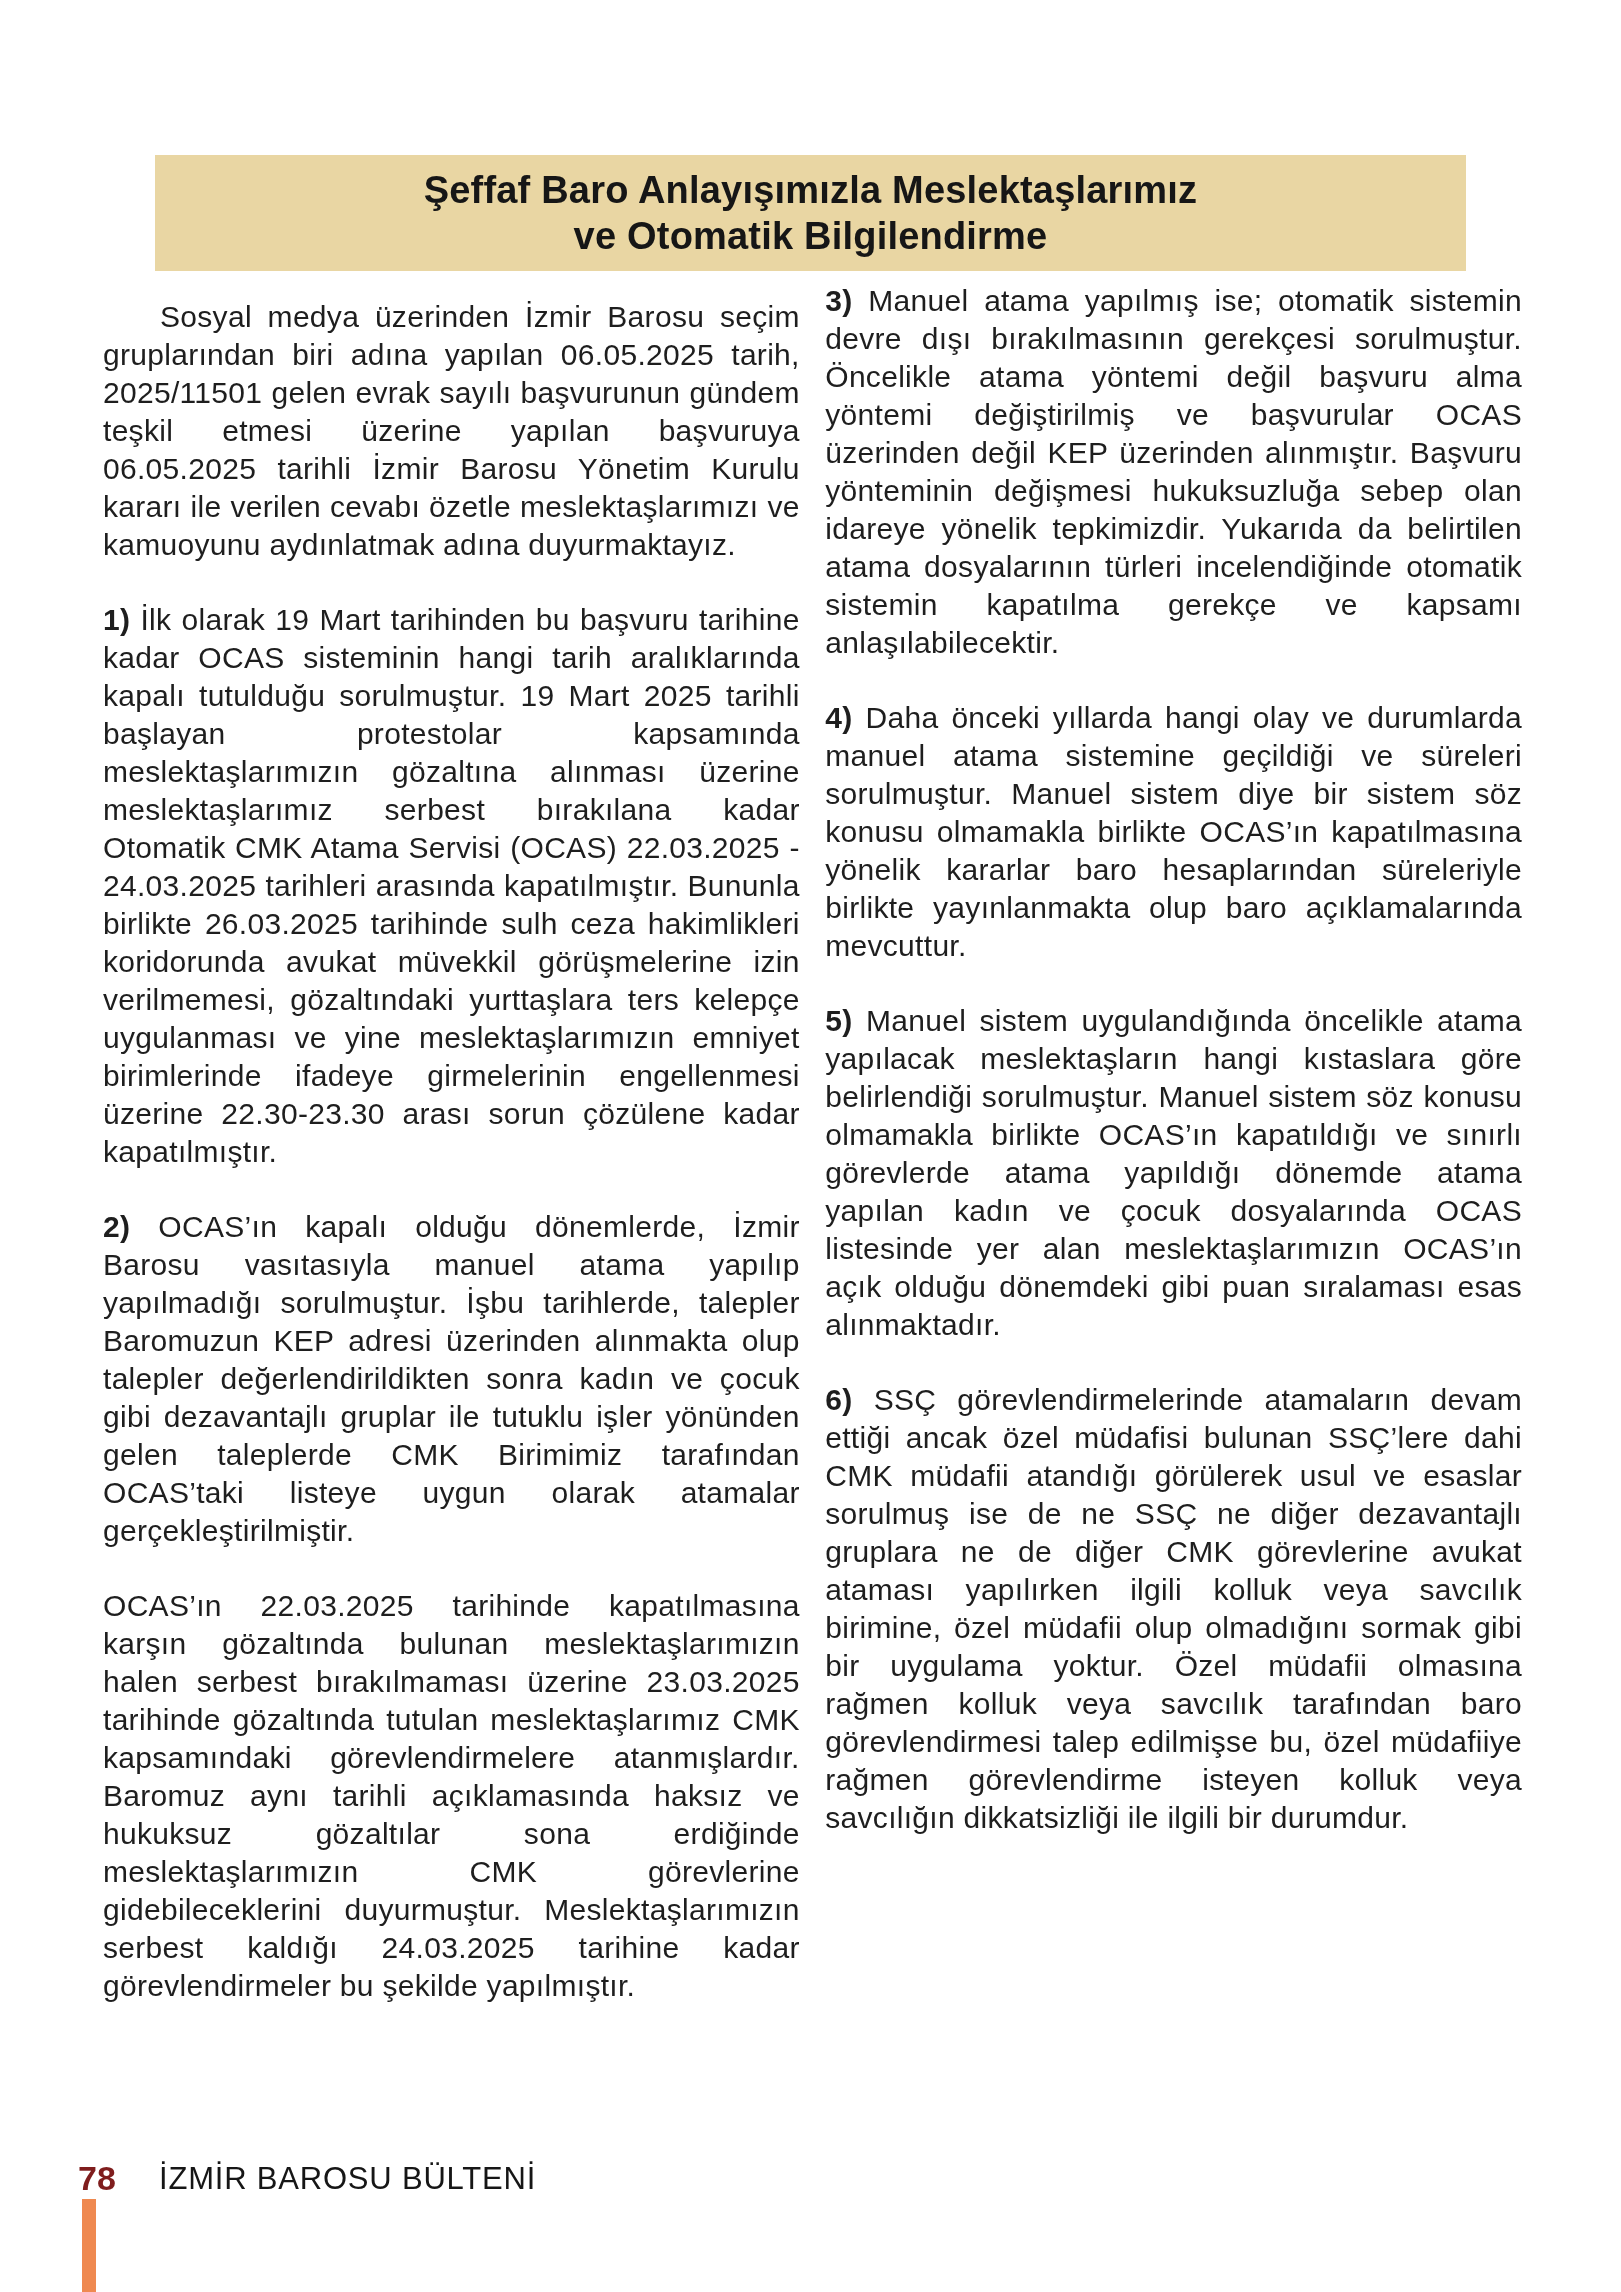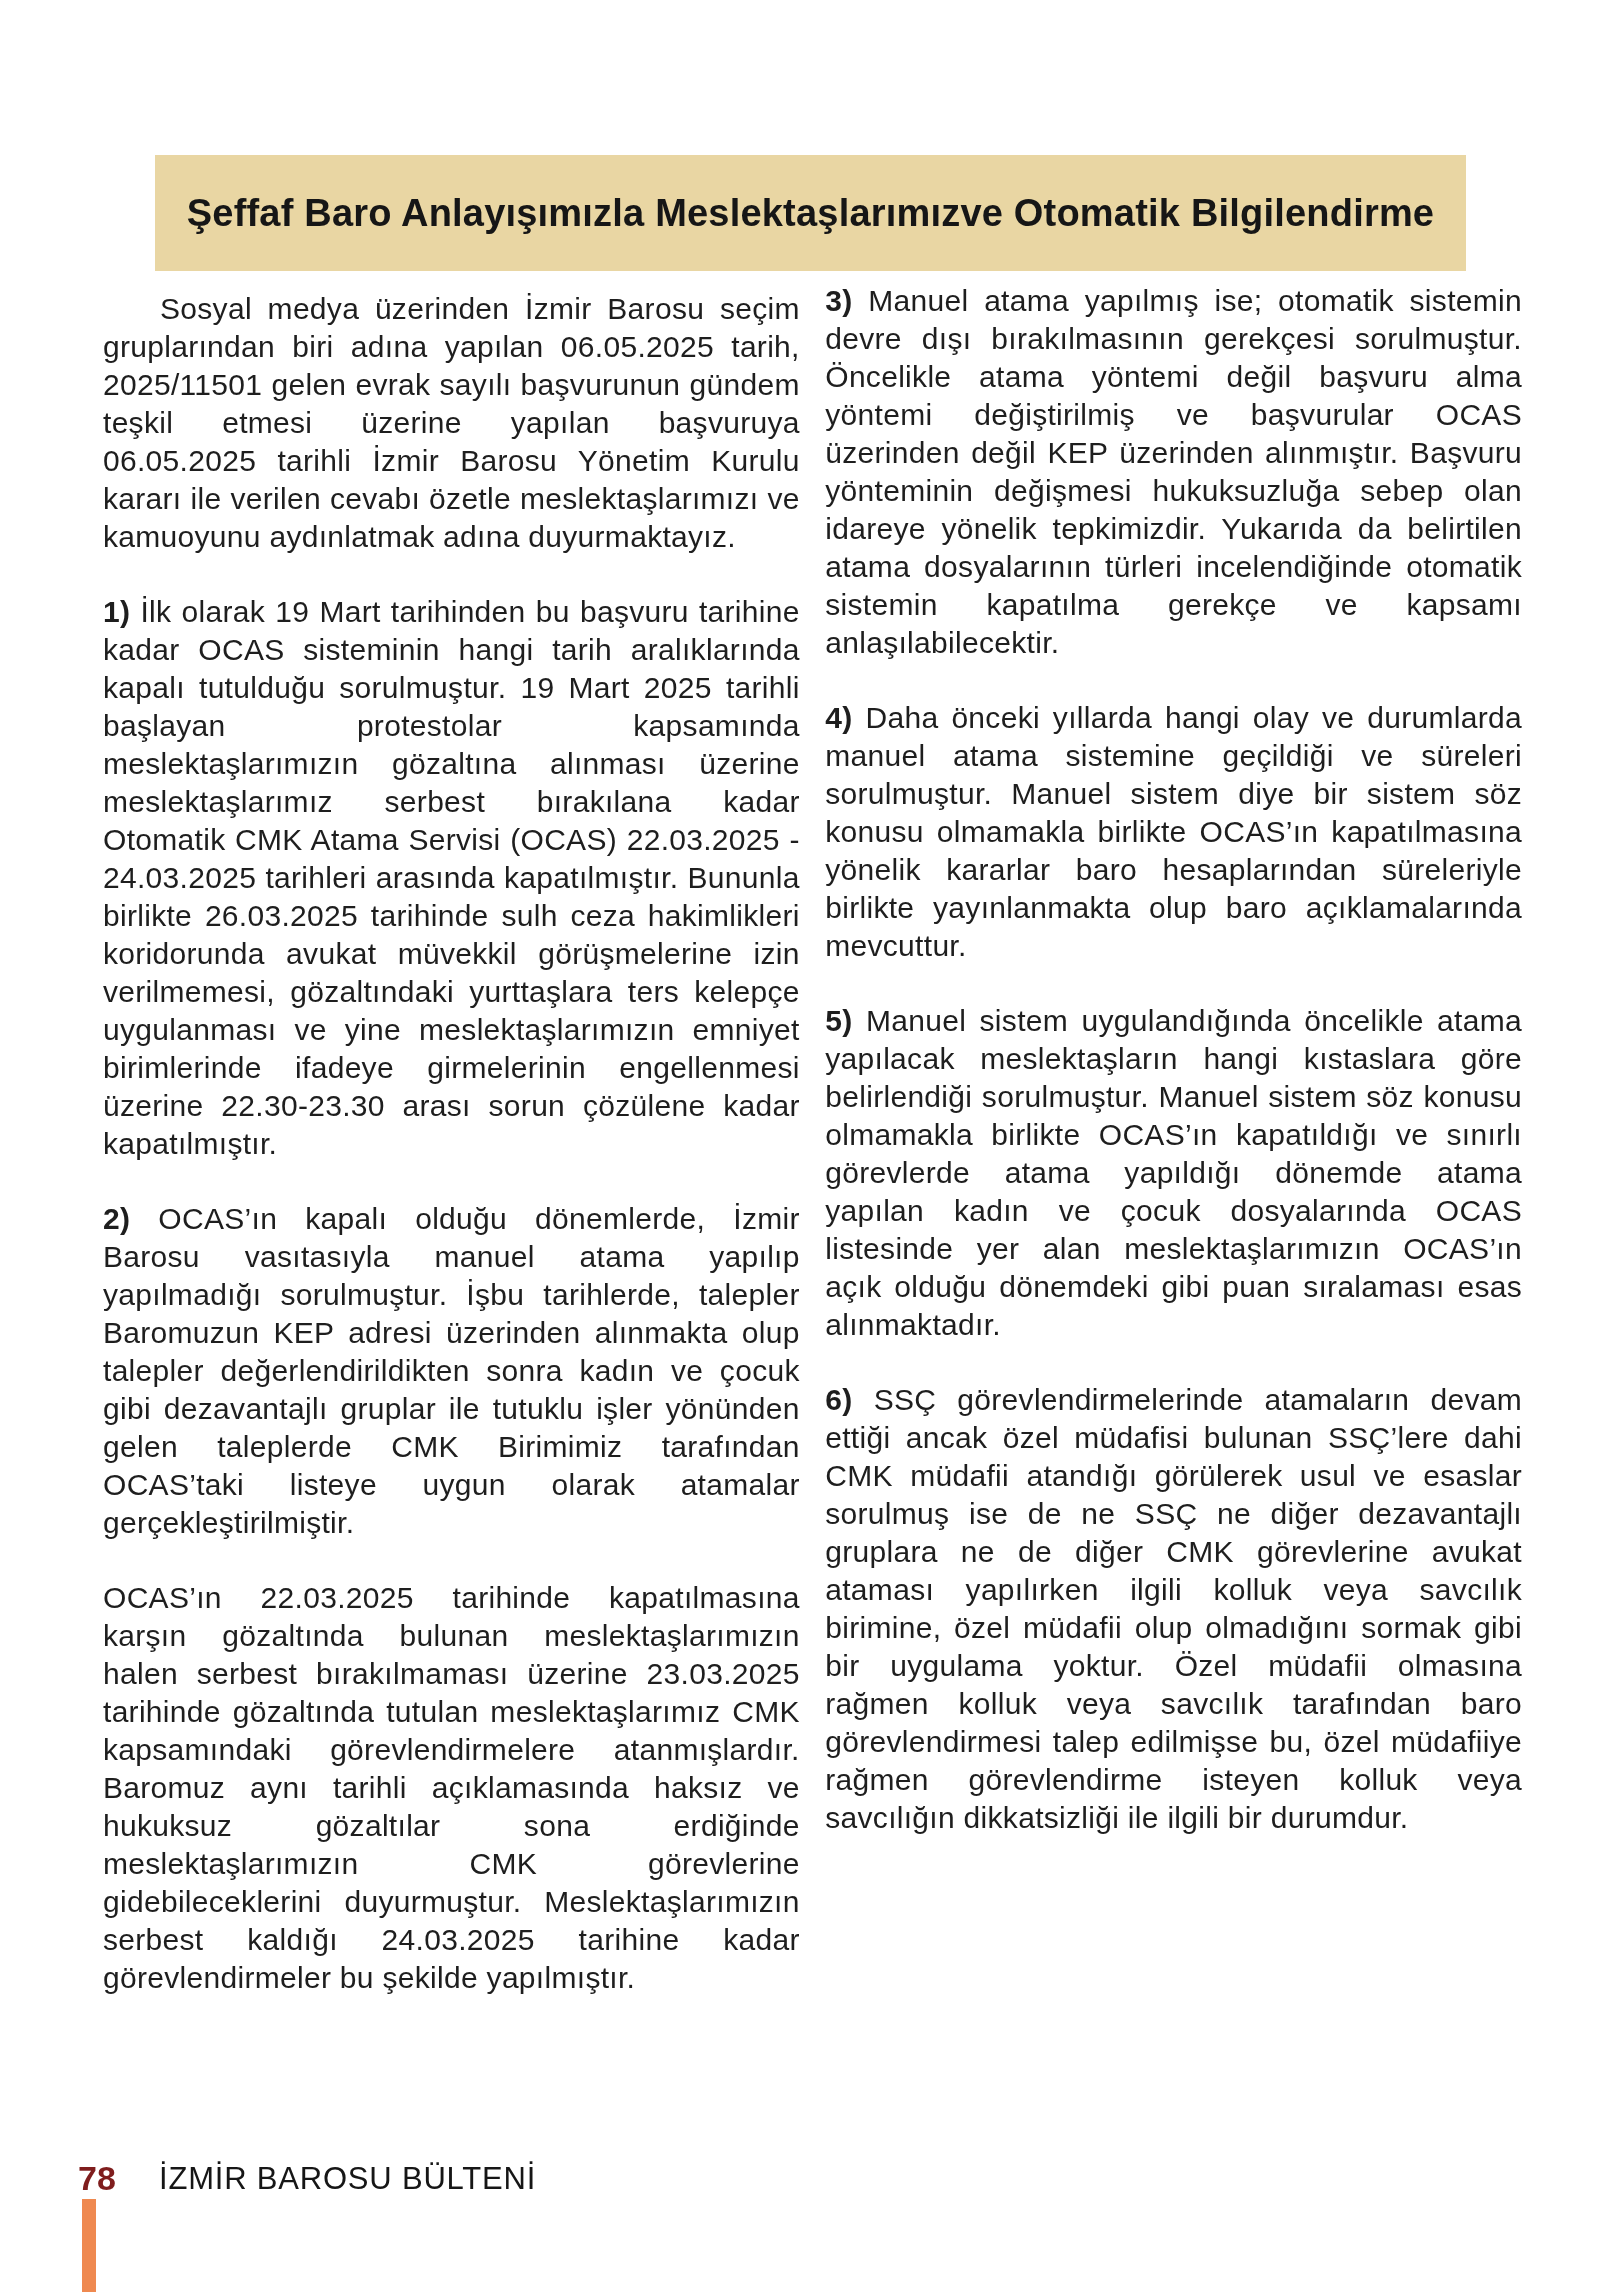--- a/index.html
+++ b/index.html
@@ -14,21 +14,21 @@
     color: #1e1e1e;
   }
   .banner {
     position: absolute;
     left: 155px;
     top: 155px;
     width: 1311px;
     height: 116px;
     background: #e9d6a3;
     display: flex;
-    flex-direction: row;
+    flex-direction: column;
     align-items: center;
     justify-content: center;
     text-align: center;
   }
   .banner .title-line {
     display: block;
     font-size: 38px;
     font-weight: 700;
     line-height: 46px;
     color: #161616;
@@ -44,21 +44,21 @@
     column-gap: 25.5px;
     column-fill: auto;
     overflow: hidden;
     font-size: 30px;
     line-height: 38px;
     text-align: justify;
     letter-spacing: 0.3px;
     hyphens: auto;
     -webkit-hyphens: auto;
   }
-  .article p { margin: 8px 0 37px 0; }
+  .article p { margin: 16px 0 37px 0; }
   .article p.indent { text-indent: 57px; }
   .article b.num { font-weight: 700; }
   .footer-pagenum {
     position: absolute;
     left: 78px;
     top: 2159px;
     font-size: 34px;
     font-weight: 700;
     color: #7f1d1d;
   }

